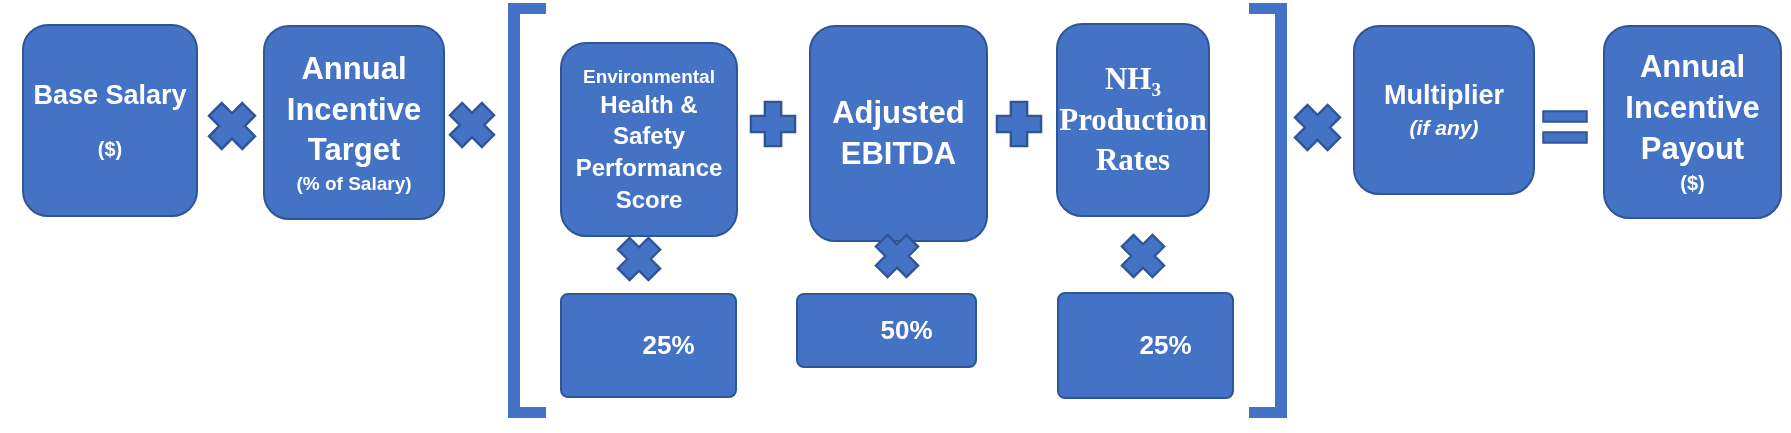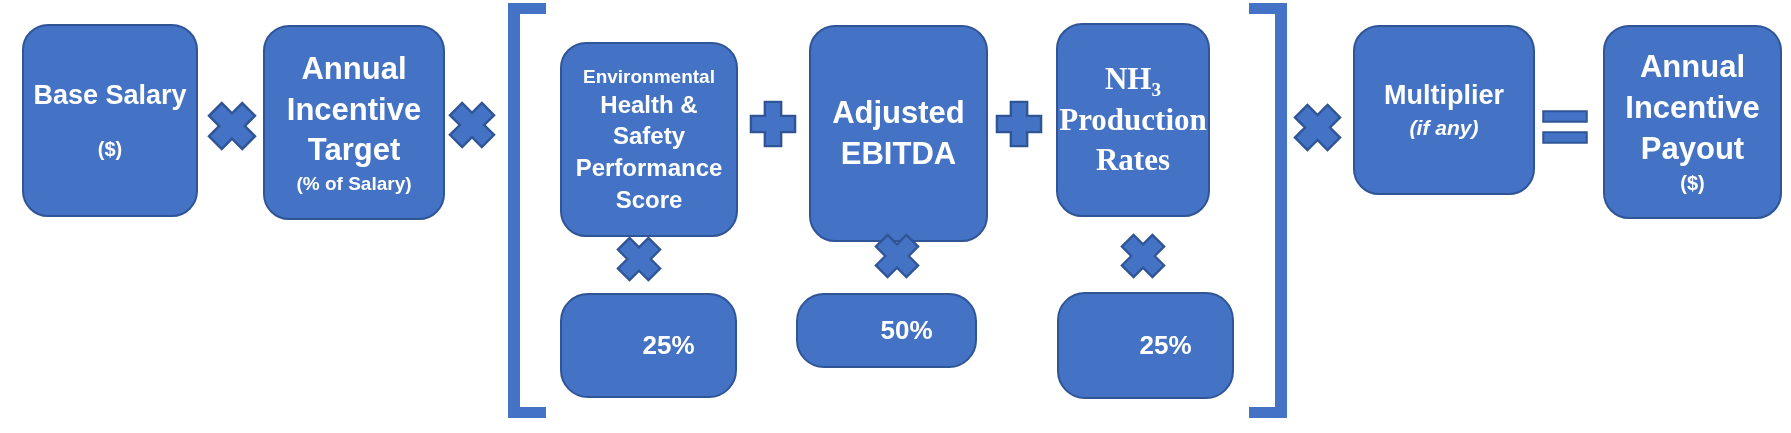--- a/index.html
+++ b/index.html
@@ -18,21 +18,21 @@
     color:#ffffff;
     display:flex;
     flex-direction:column;
     align-items:center;
     justify-content:center;
     text-align:center;
     font-weight:bold;
     line-height:1.32;
     box-sizing:border-box;
   }
-  .box.pct{border-radius:28px;font-size:26px;padding-left:40px;}
+  .box.pct{border-radius:8px;font-size:26px;padding-left:40px;}
   .t-xl{font-size:27px;}
   .t-lg{font-size:31px;}
   .t-md{font-size:24px;text-align:center;}
   .t-sm{font-size:20px;}
   .t-xs{font-size:19px;}
   .t-note{font-size:21px;font-style:italic;}
   sub{font-size:0.62em;line-height:0;}
   .op{position:absolute;}
   .bracket{
     position:absolute;

